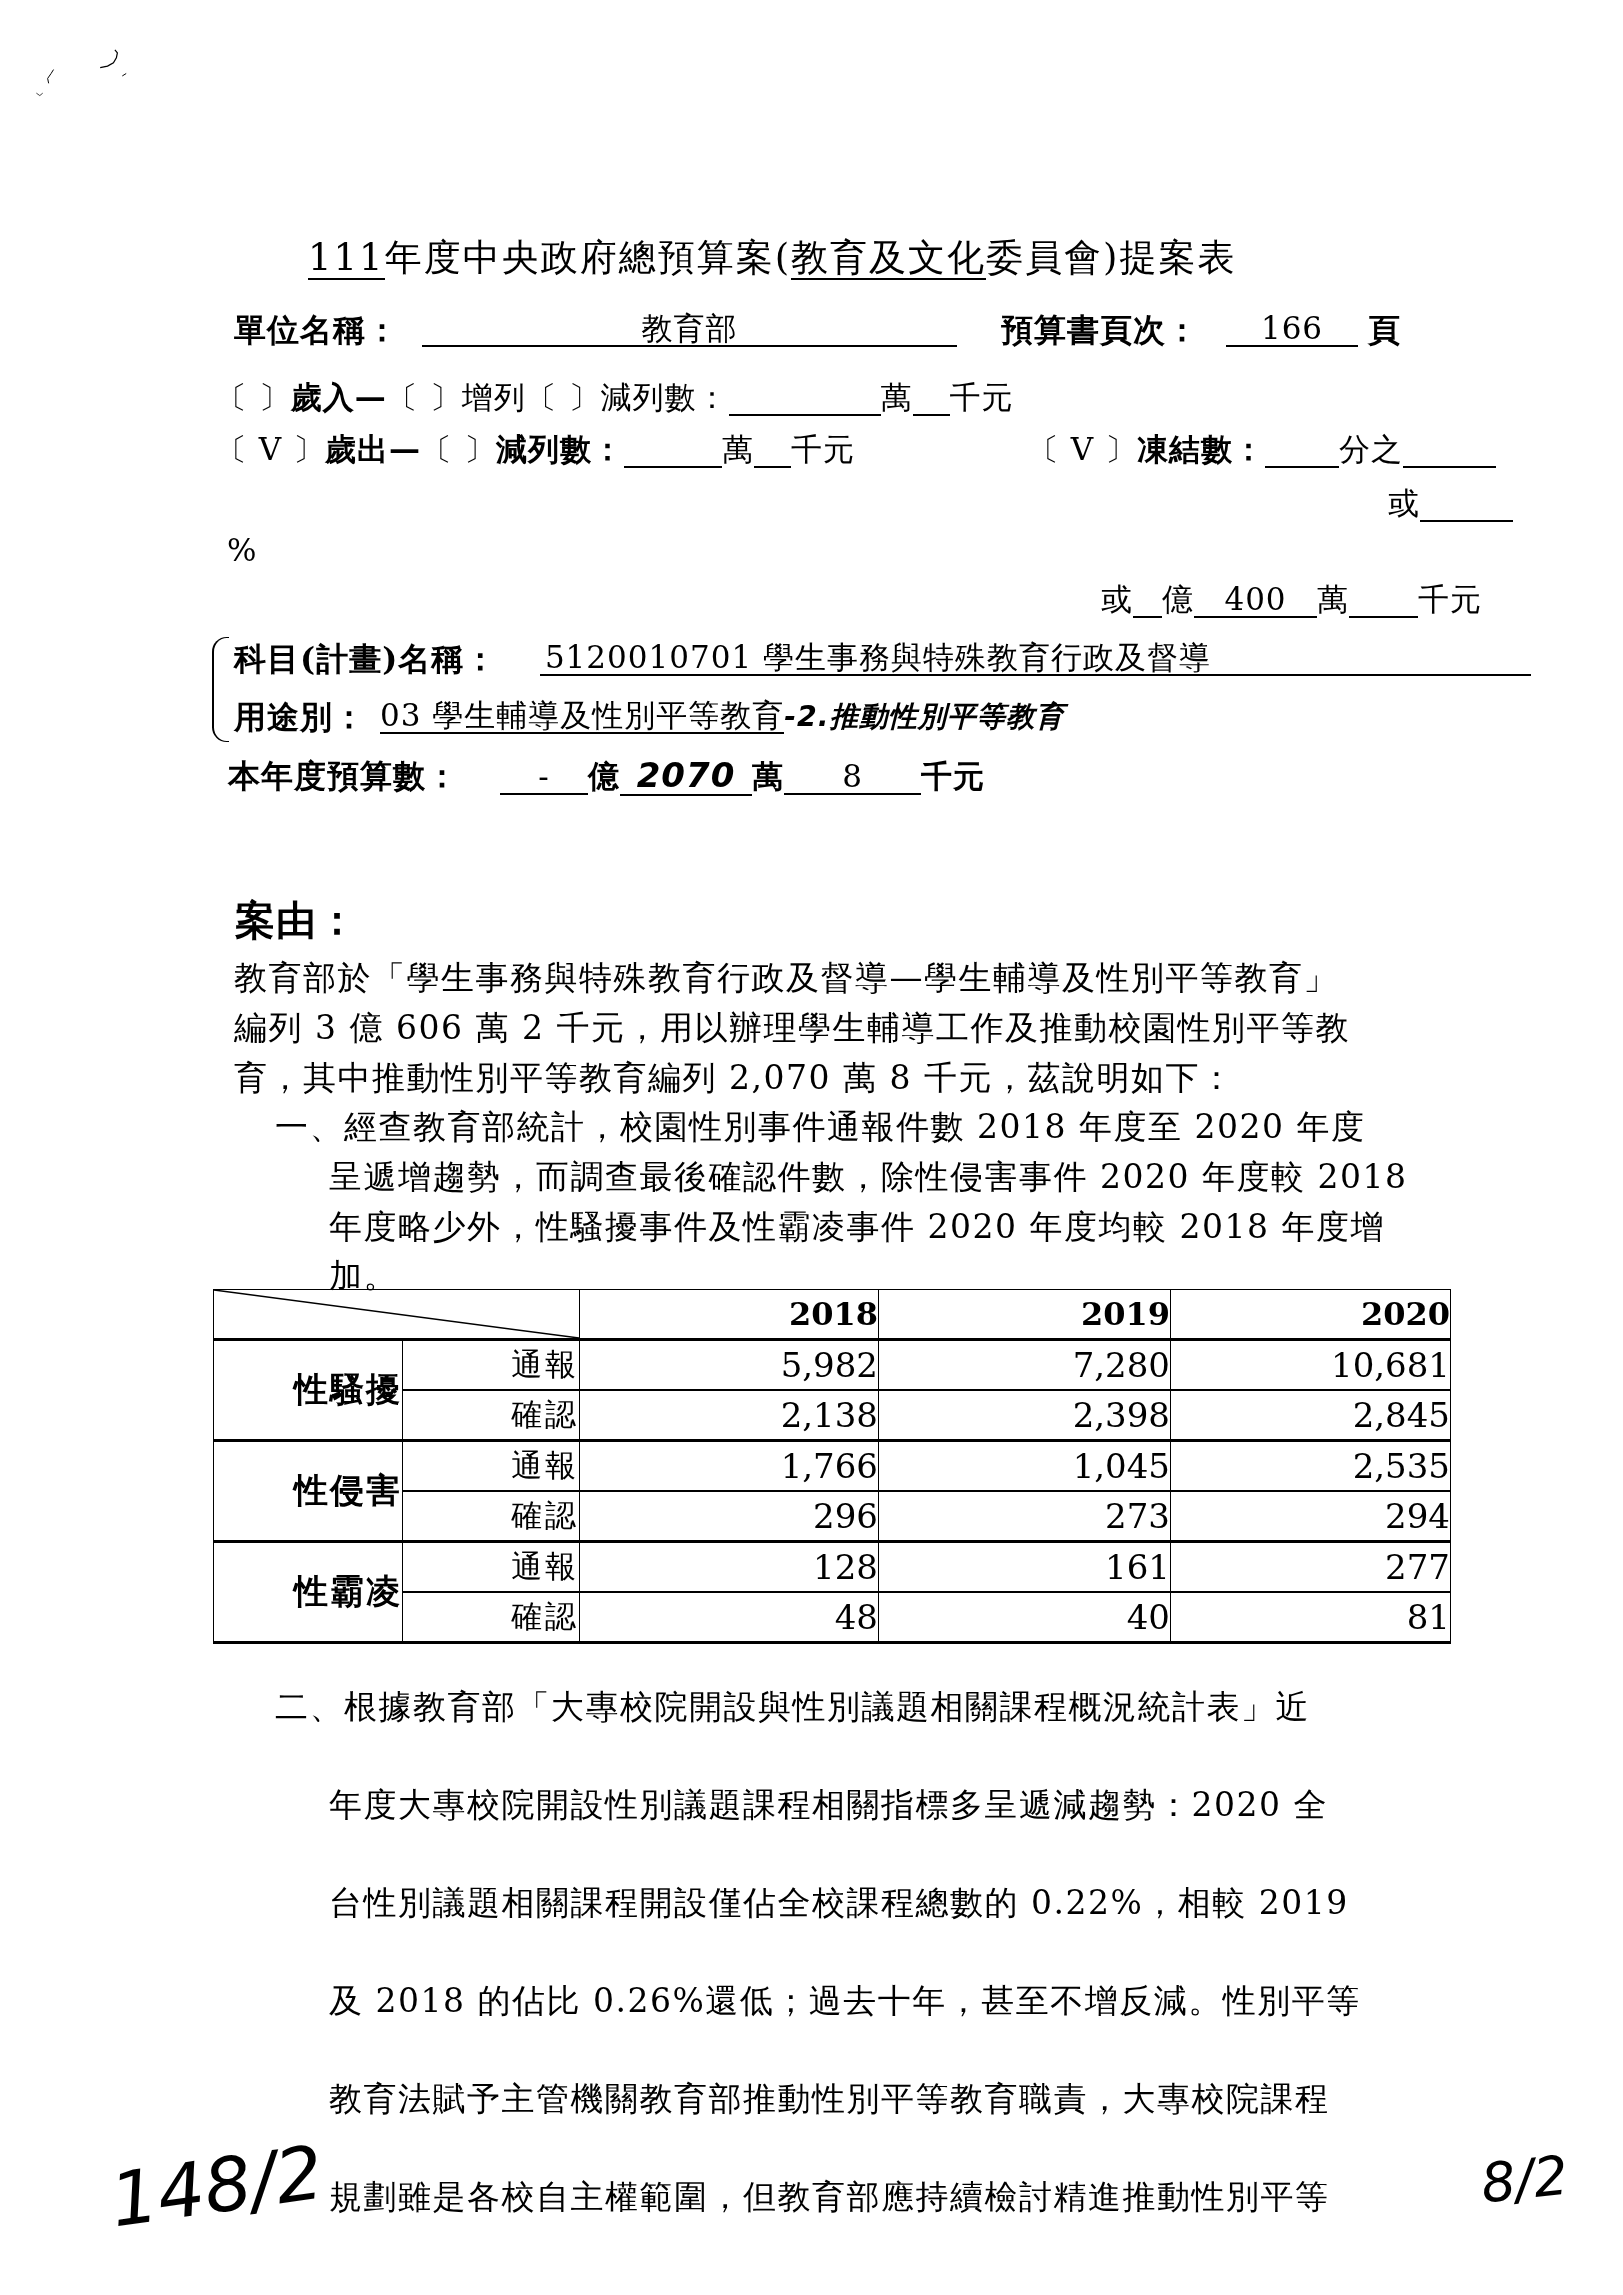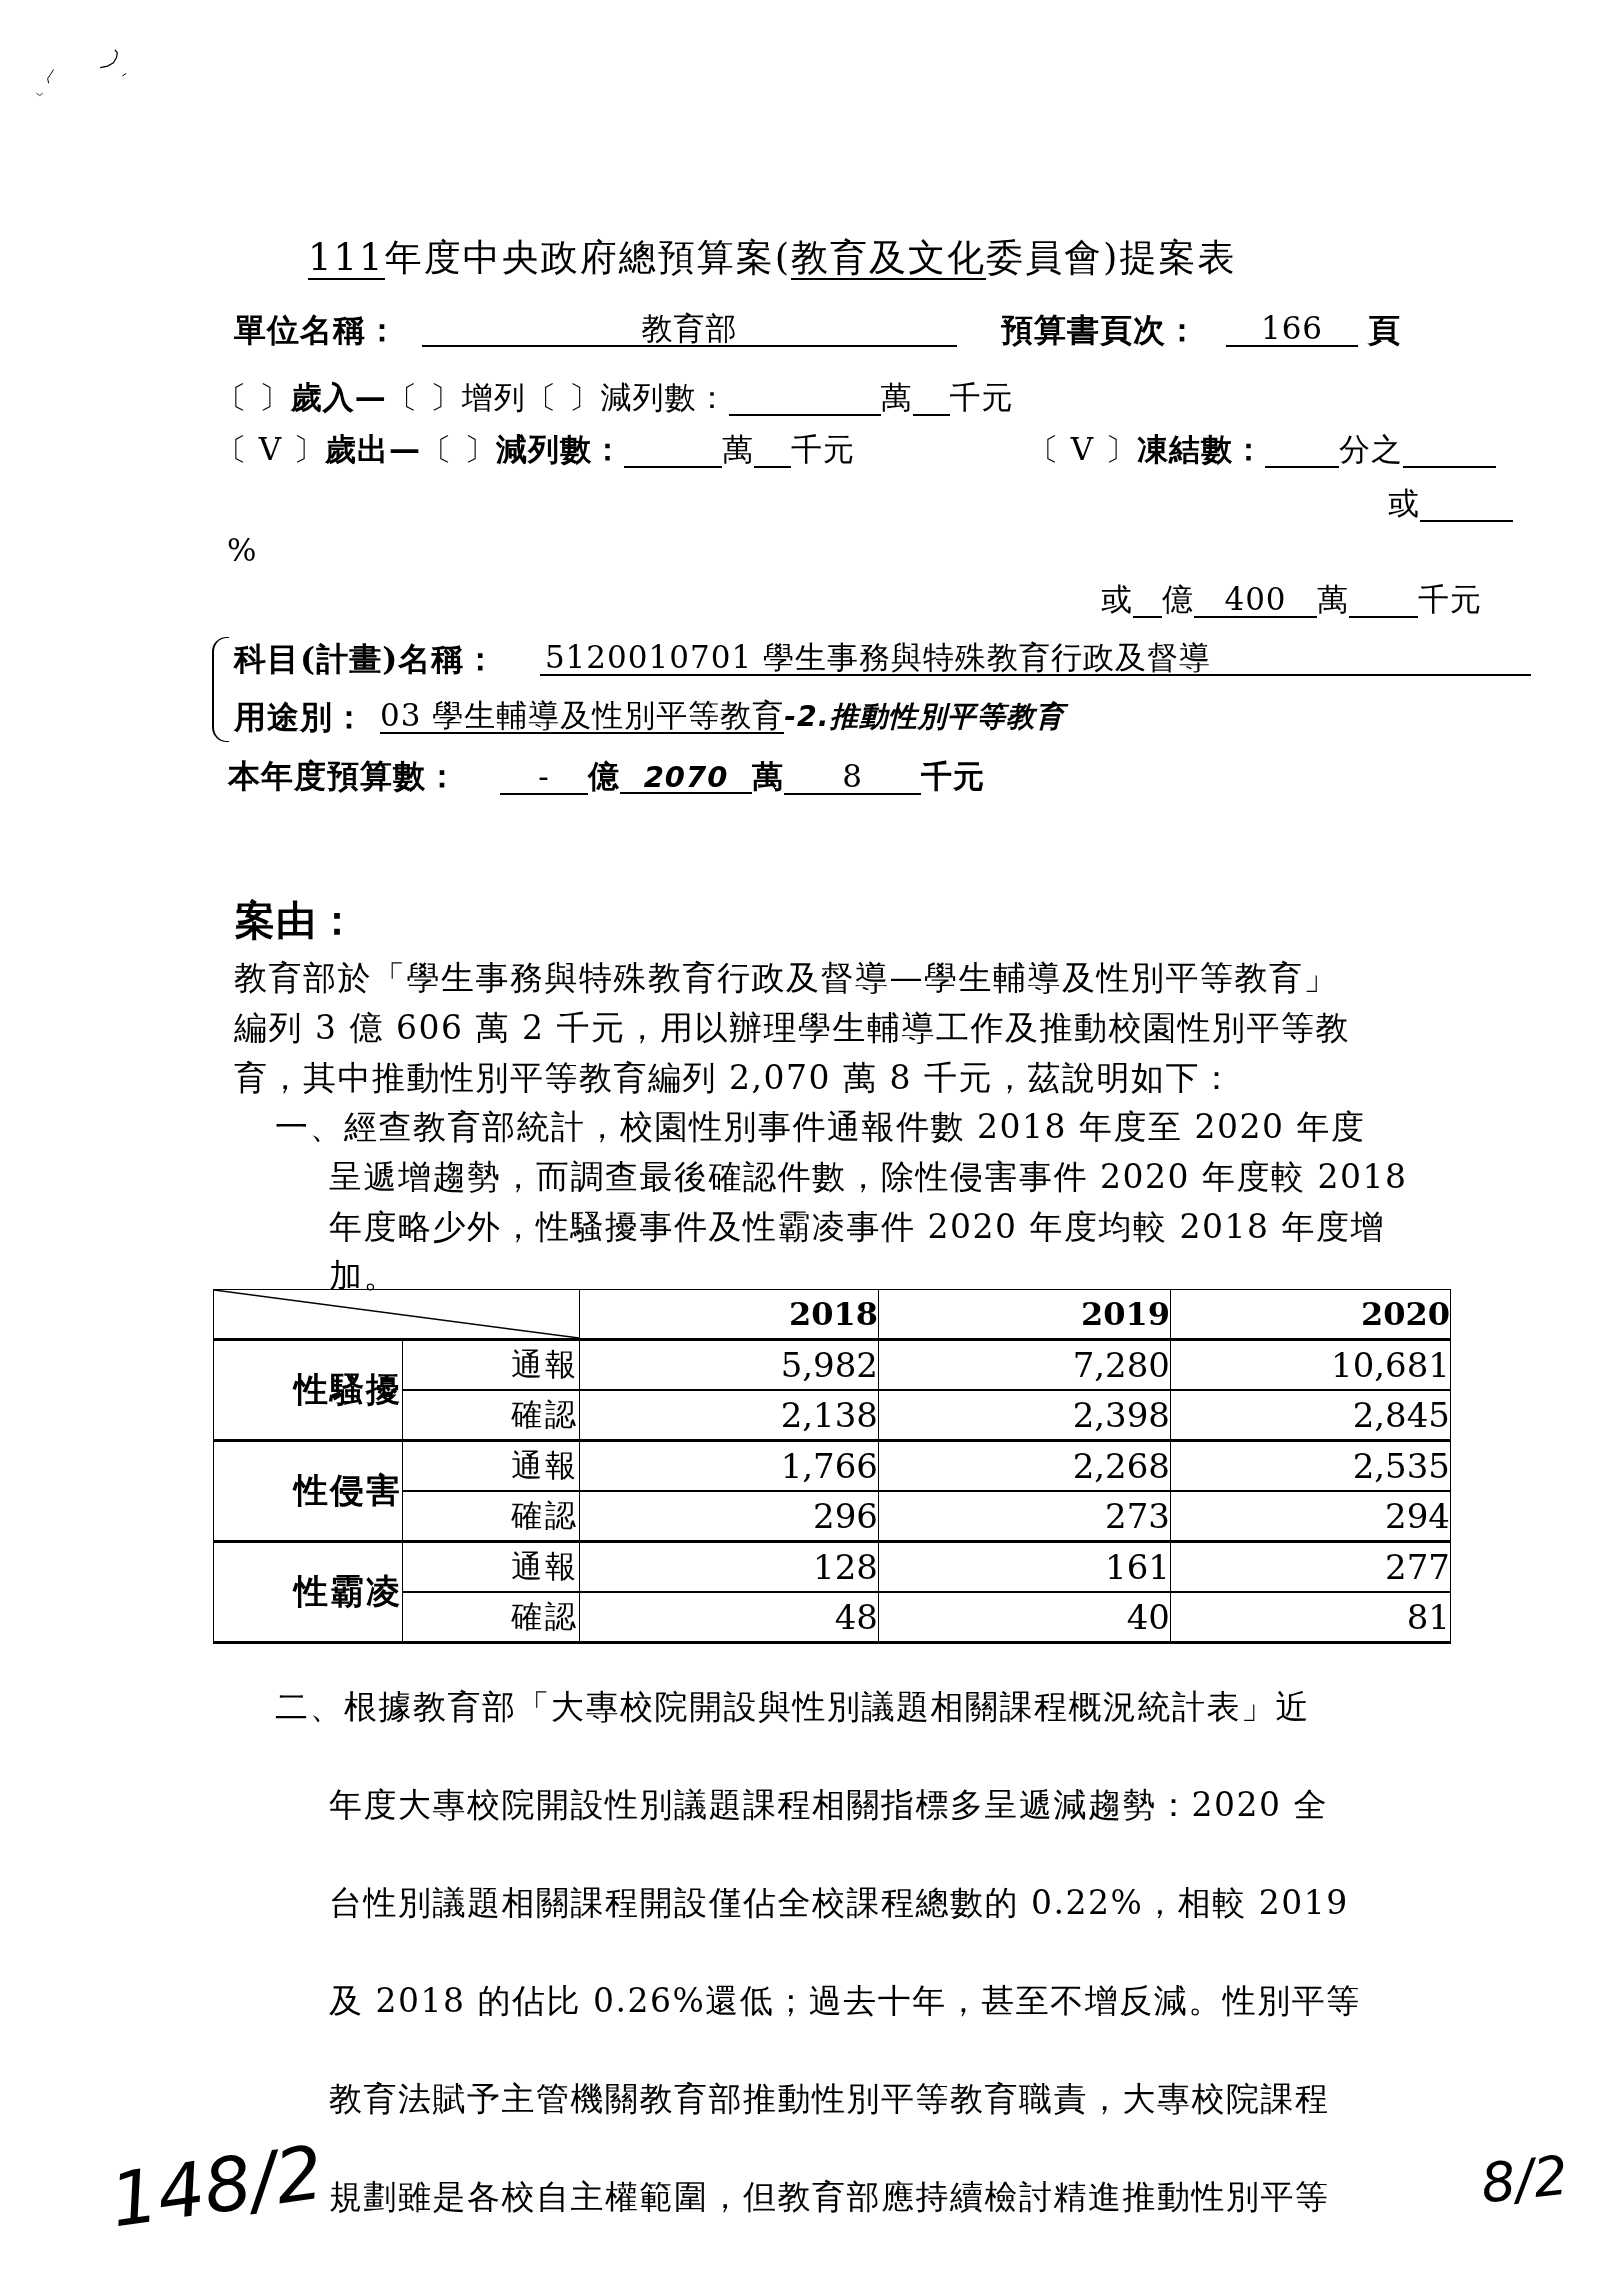--- a/index.html
+++ b/index.html
@@ -74,21 +74,21 @@
   <span class="ul" style="width:986px;text-align:left;padding-left:4.9px;">5120010701 學生事務與特殊教育行政及督導</span>
 </div>
 
 <div class="abs lbl" style="left:234px;top:696px;">用途別：</div>
 <div class="abs txt" style="left:380px;top:697px;">
   <span class="ul" style="text-align:left;">03 學生輔導及性別平等教育</span><span class="hand">-2.推動性別平等教育</span>
 </div>
 
 <div class="abs lbl" style="left:228px;top:755px;">本年度預算數：</div>
 <div class="abs txt" style="left:500px;top:756px;">
-  <span class="ul" style="width:88px;">-</span><b>億</b><span class="ul hand" style="width:132px;font-size:29px;">2070</span><b>萬</b><span class="ul" style="width:137px;">8</span><b>千元</b>
+  <span class="ul" style="width:88px;">-</span><b>億</b><span class="ul hand" style="width:132px;font-size:34px;">2070</span><b>萬</b><span class="ul" style="width:137px;">8</span><b>千元</b>
 </div>
 
 <div class="abs lbl" style="left:235px;top:893px;font-size:40px;">案由：</div>
 
 <div class="abs body-line" style="left:234px;top:956px;">教育部於「學生事務與特殊教育行政及督導—學生輔導及性別平等教育」</div>
 <div class="abs body-line" style="left:234px;top:1006px;">編列 3 億 606 萬 2 千元，用以辦理學生輔導工作及推動校園性別平等教</div>
 <div class="abs body-line" style="left:234px;top:1056px;">育，其中推動性別平等教育編列 2,070 萬 8 千元，茲說明如下：</div>
 
 <div class="abs body-line" style="left:275px;top:1105px;">一、經查教育部統計，校園性別事件通報件數 2018 年度至 2020 年度</div>
 <div class="abs body-line" style="left:329px;top:1155px;">呈遞增趨勢，而調查最後確認件數，除性侵害事件 2020 年度較 2018</div>
@@ -126,21 +126,21 @@
     <td class="sub">確認</td>
     <td>2,138</td>
     <td>2,398</td>
     <td>2,845</td>
   </tr>
 
   <tr>
     <td rowspan="2" class="cat" style="border-bottom-width:3.4px;">性侵害</td>
     <td class="sub" style="border-bottom-width:2.9px;">通報</td>
     <td style="border-bottom-width:2.9px;">1,766</td>
-    <td style="border-bottom-width:2.9px;">2,268</td>
+    <td style="border-bottom-width:2.9px;">1,045</td>
     <td style="border-bottom-width:2.9px;">2,535</td>
   </tr>
   <tr class="thickbot">
     <td class="sub">確認</td>
     <td>296</td>
     <td>273</td>
     <td>294</td>
   </tr>
 
   <tr>

